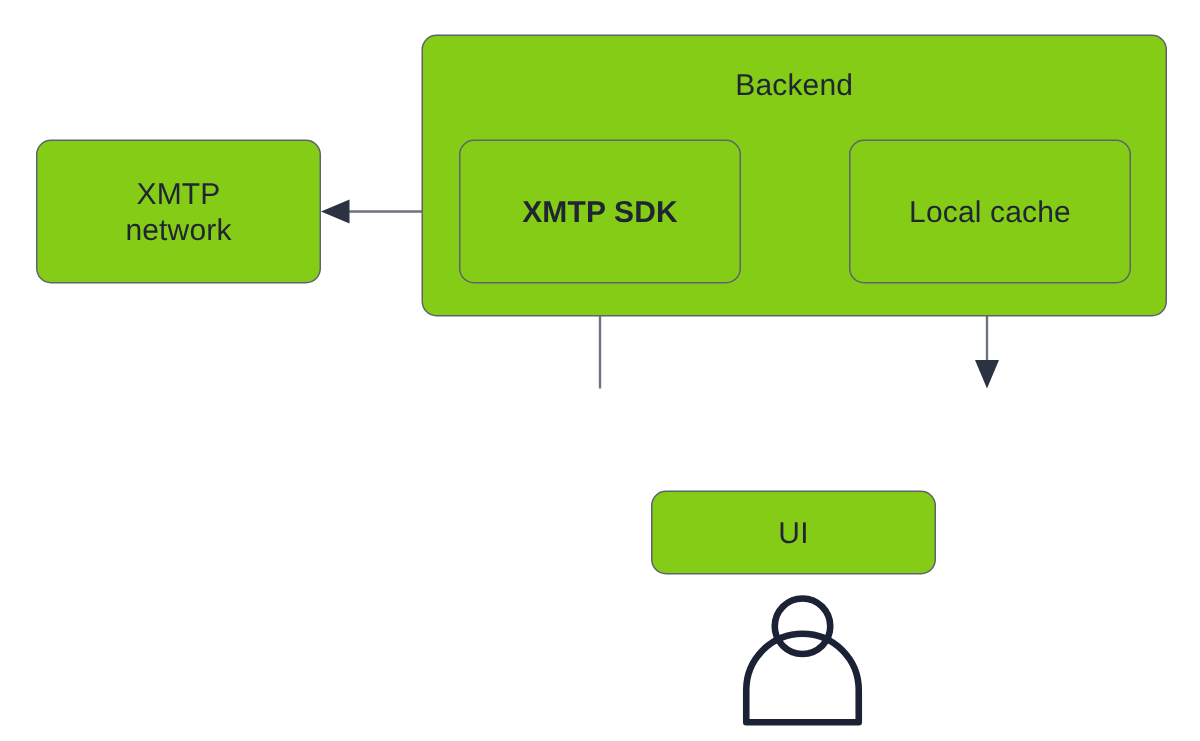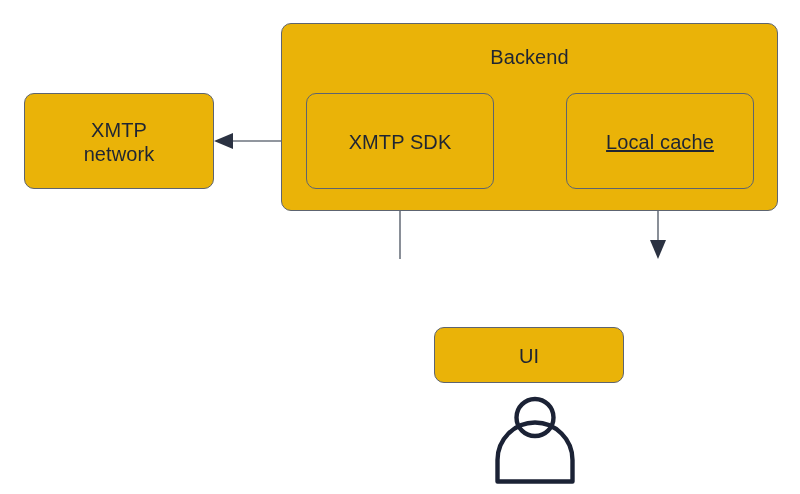--- a/index.html
+++ b/index.html
@@ -22,21 +22,21 @@
     top: 0;
     width: 800px;
     height: 494px;
     pointer-events: none;
   }
   .node {
     position: absolute;
     box-sizing: border-box;
     border: 1px solid #5d6470;
     border-radius: 10px;
-    background: #eab308;
+    background: #84cc16;
   }
   .node-label {
     position: absolute;
     left: 0;
     width: 100%;
     text-align: center;
     color: #1f2533;
     font-size: 20px;
     line-height: 24px;
     white-space: pre-line;
@@ -72,30 +72,30 @@
   }
   #xmtp-network-node .node-label { top: 24px; }
 
   #xmtp-sdk-node {
     left: 306px;
     top: 93px;
     width: 188px;
     height: 96px;
     z-index: 3;
   }
-  #xmtp-sdk-node .node-label { top: 36px; }
+  #xmtp-sdk-node .node-label { top: 36px; font-weight: bold; }
 
   #local-cache-node {
     left: 566px;
     top: 93px;
     width: 188px;
     height: 96px;
     z-index: 3;
   }
-  #local-cache-node .node-label { top: 36px; text-decoration: underline; }
+  #local-cache-node .node-label { top: 36px; }
 
   #ui-node {
     left: 434px;
     top: 327px;
     width: 190px;
     height: 56px;
     z-index: 3;
   }
   #ui-node .node-label { top: 16px; }
 

